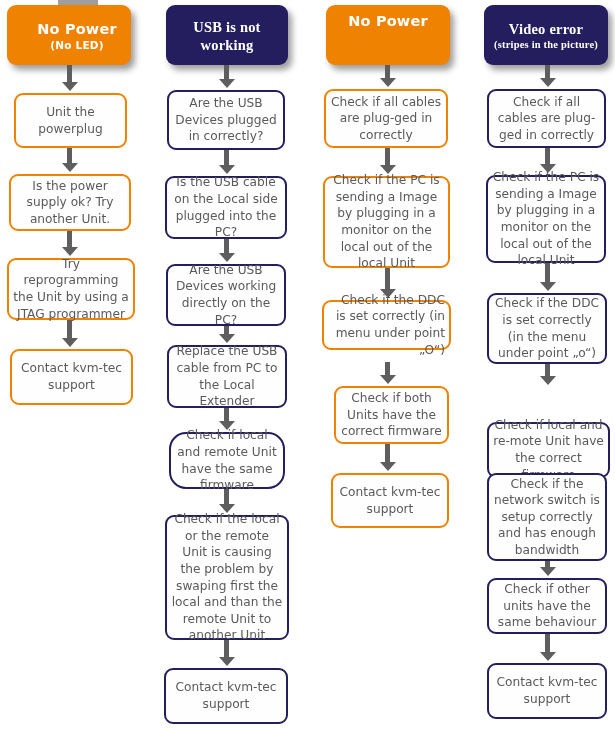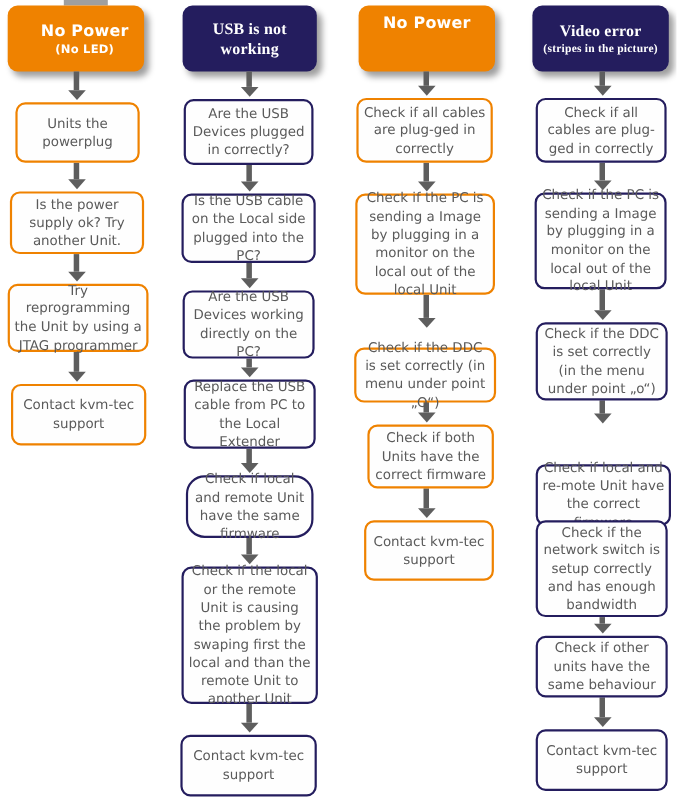--- a/index.html
+++ b/index.html
@@ -134,21 +134,21 @@
       </div>
       <div class="arrow" style="left: 62px; top: 231px; height: 25px;">
         <div class="shaft" style="height: 16px;"></div>
         <div class="head" style="top: 16px;"></div>
       </div>
       <div class="arrow" style="left: 62px; top: 320px; height: 27px;">
         <div class="shaft" style="height: 18px;"></div>
         <div class="head" style="top: 18px;"></div>
       </div>
       <div class="node" style="left: 14px; top: 93px; width: 113px; height: 55px;">
-        <span class="txt">Units the powerplug</span>
+        <span class="txt">Unit the powerplug</span>
       </div>
       <div class="node" style="left: 9px; top: 174px; width: 122px; height: 57px;">
         <span class="txt">Is the power supply ok? Try another Unit.</span>
       </div>
       <div class="node" style="left: 7px; top: 258px; width: 128px; height: 62px;">
         <span class="txt">Try reprogramming the Unit by using a JTAG programmer</span>
       </div>
       <div class="node" style="left: 10px; top: 349px; width: 123px; height: 56px;">
         <span class="txt">Contact kvm-tec support</span>
       </div>
@@ -230,21 +230,21 @@
       <div class="arrow" style="left: 380px; top: 444px; height: 27px;">
         <div class="shaft" style="height: 18px;"></div>
         <div class="head" style="top: 18px;"></div>
       </div>
       <div class="node" style="left: 324px; top: 89px; width: 124px; height: 59px;">
         <span class="txt">Check if all cables are plug-ged in correctly</span>
       </div>
       <div class="node" style="left: 323px; top: 176px; width: 127px; height: 92px;">
         <span class="txt">Check if the PC is sending a Image by plugging in a monitor on the local out of the local Unit</span>
       </div>
-      <div class="node" style="left: 322px; top: 316px; width: 129px; height: 50px;">
+      <div class="node" style="left: 322px; top: 300px; width: 129px; height: 50px; text-align: right;">
         <span class="txt">Check if the DDC is set correctly (in menu under point „O“)</span>
       </div>
       <div class="node" style="left: 334px; top: 386px; width: 115px; height: 58px;">
         <span class="txt">Check if both Units have the correct firmware</span>
       </div>
       <div class="node" style="left: 331px; top: 473px; width: 118px; height: 55px;">
         <span class="txt">Contact kvm-tec support</span>
       </div>
     </div>
     <div class="col col-3" style="left: 0px; width: 615px;">

